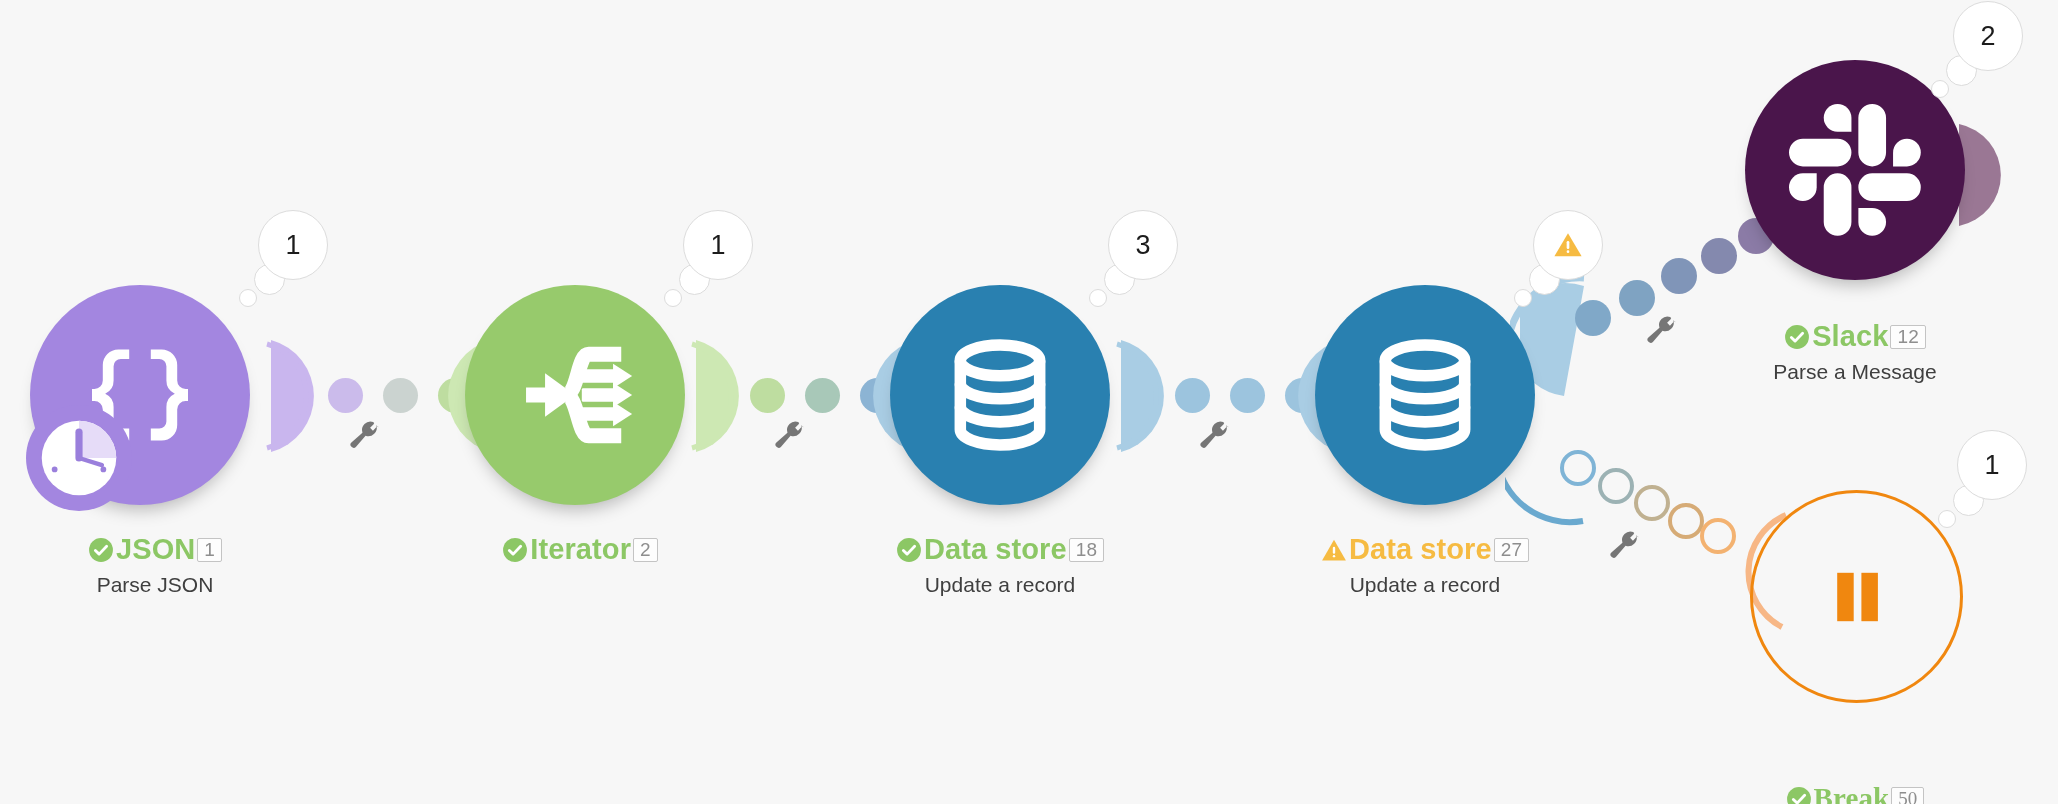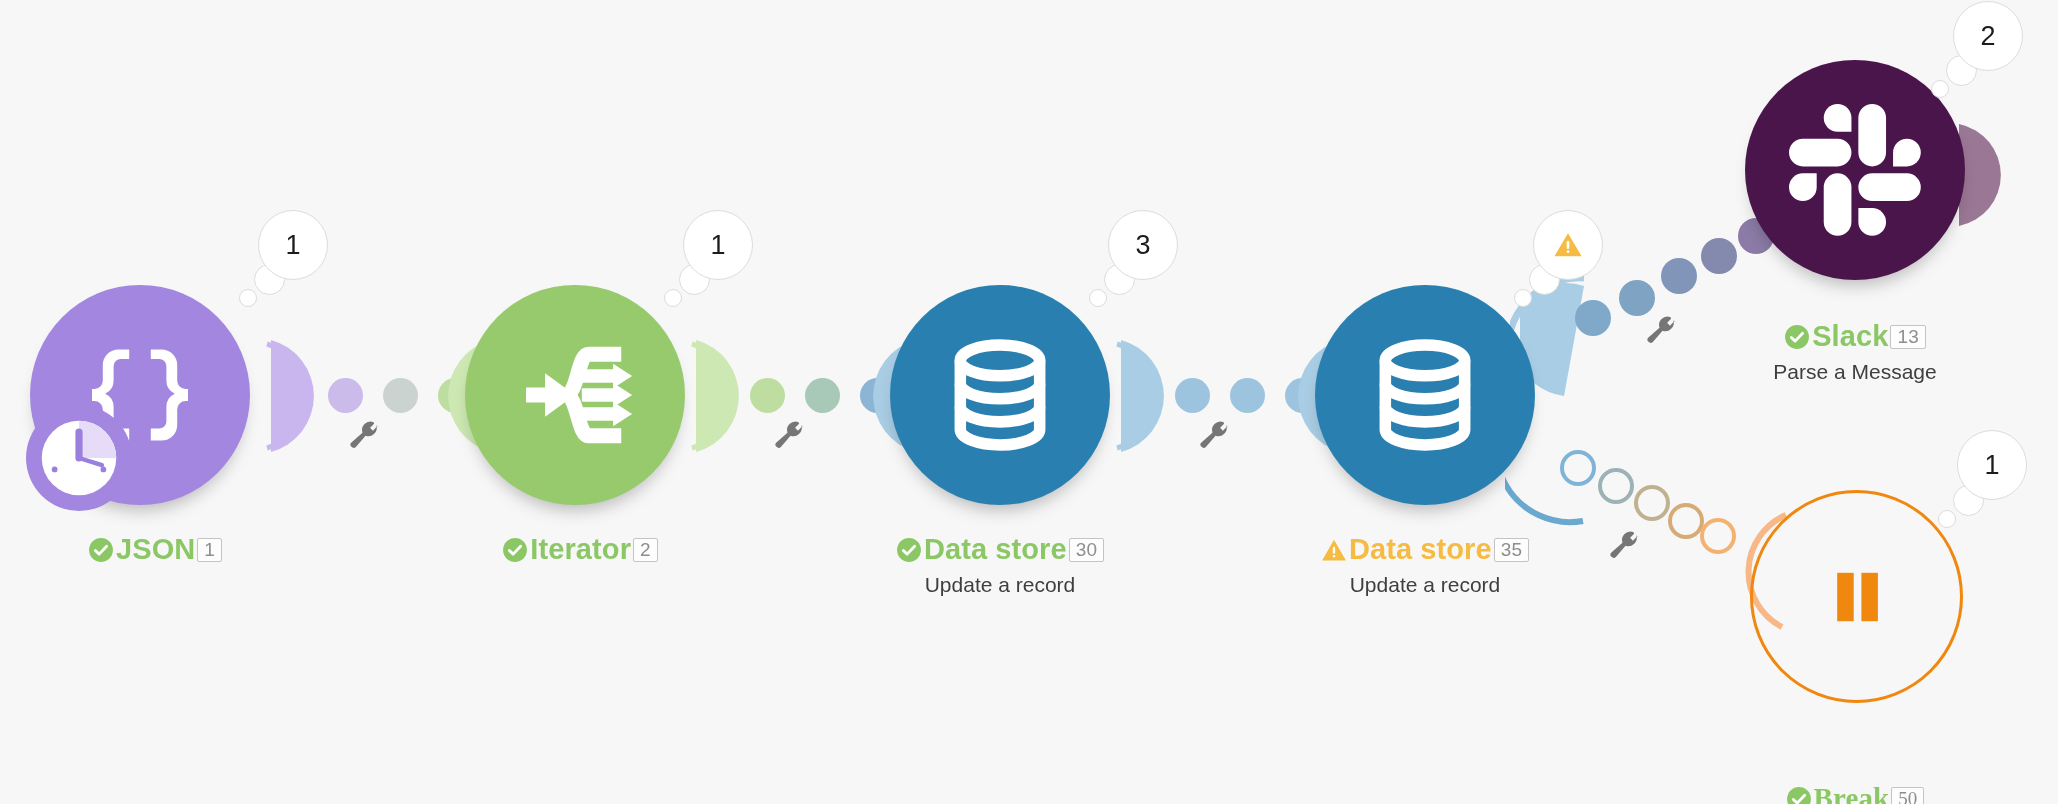--- a/index.html
+++ b/index.html
@@ -191,20 +191,21 @@
     </div>
     <div class="label" style="left:0px;top:533px;width:310px;">
       <div class="line1">
         <svg class="state-ico" viewBox="0 0 24 24">
           <circle cx="12" cy="12" r="11" fill="#8cc765"></circle>
           <path d="M6.8 12.4 L10.3 15.8 L17.2 8.6" fill="none" stroke="#ffffff" stroke-width="2.6" stroke-linecap="round" stroke-linejoin="round"></path>
         </svg>
         <span class="name">JSON</span>
         <span class="badge">1</span>
       </div>
+      <div class="line2">Parse JSON</div>
     </div>
   </div>
 
   <div class="node" style="left:0px;top:0px;">
     <div class="disc" style="left:465px;top:285px;width:220px;height:220px;background:#97ca6c;">
       <svg width="136" height="136" viewBox="0 0 100 100">
         <path fill="none" stroke="#ffffff" stroke-width="11" d="M14 50 H33 M43 50 C52 50 52 20 60 20 H84 M43 50 C52 50 52 80 60 80 H84"></path>
         <path fill="#ffffff" d="M28 34 L50 50 L28 66 Z"></path>
         <g fill="#ffffff">
           <rect x="55" y="31" width="26" height="10" rx="1"></rect>
@@ -250,21 +251,21 @@
       <div class="bub" style="left:1104px;top:264px;width:31px;height:31px;"></div>
       <div class="bub big" style="left:1108px;top:210px;width:70px;height:70px;">3</div>
     </div>
     <div class="label" style="left:845px;top:533px;width:310px;">
       <div class="line1">
         <svg class="state-ico" viewBox="0 0 24 24">
           <circle cx="12" cy="12" r="11" fill="#8cc765"></circle>
           <path d="M6.8 12.4 L10.3 15.8 L17.2 8.6" fill="none" stroke="#ffffff" stroke-width="2.6" stroke-linecap="round" stroke-linejoin="round"></path>
         </svg>
         <span class="name">Data store</span>
-        <span class="badge">30</span>
+        <span class="badge">18</span>
       </div>
       <div class="line2">Update a record</div>
     </div>
   </div>
 
   <div class="node" style="left:0px;top:0px;">
     <div class="disc" style="left:1315px;top:285px;width:220px;height:220px;background:#2980b0;">
       <svg width="128" height="128" viewBox="0 0 100 100">
         <g fill="none" stroke="#ffffff" stroke-width="9">
           <ellipse cx="50" cy="23" rx="31" ry="12"></ellipse>
@@ -286,21 +287,21 @@
       </div>
     </div>
     <div class="label warn" style="left:1270px;top:533px;width:310px;">
       <div class="line1">
         <svg class="state-ico" viewBox="0 0 24 24">
           <path d="M12 2.6 L23 21.6 H1 Z" fill="#f6bb42"></path>
           <rect x="10.9" y="9" width="2.2" height="6.4" rx="1.1" fill="#ffffff"></rect>
           <rect x="10.9" y="16.6" width="2.2" height="2.2" rx="1.1" fill="#ffffff"></rect>
         </svg>
         <span class="name">Data store</span>
-        <span class="badge">35</span>
+        <span class="badge">27</span>
       </div>
       <div class="line2">Update a record</div>
     </div>
   </div>
 
   <div class="node" style="left:0px;top:0px;">
     <div class="disc" style="left:1745px;top:60px;width:220px;height:220px;background:#4a154b;">
       <svg width="132" height="132" viewBox="0 0 122 122">
         <g fill="#ffffff">
           <path d="M25.6 76.9a12.8 12.8 0 1 1-12.8-12.8h12.8z"></path>
@@ -319,21 +320,21 @@
       <div class="bub" style="left:1946px;top:55px;width:31px;height:31px;"></div>
       <div class="bub big" style="left:1953px;top:1px;width:70px;height:70px;">2</div>
     </div>
     <div class="label" style="left:1700px;top:320px;width:310px;">
       <div class="line1">
         <svg class="state-ico" viewBox="0 0 24 24">
           <circle cx="12" cy="12" r="11" fill="#8cc765"></circle>
           <path d="M6.8 12.4 L10.3 15.8 L17.2 8.6" fill="none" stroke="#ffffff" stroke-width="2.6" stroke-linecap="round" stroke-linejoin="round"></path>
         </svg>
         <span class="name">Slack</span>
-        <span class="badge">13</span>
+        <span class="badge">12</span>
       </div>
       <div class="line2">Parse a Message</div>
     </div>
   </div>
 
   <div class="node" style="left:0px;top:0px;">
     <div class="disc outline" style="left:1750px;top:490px;width:213px;height:213px;">
       <svg width="66" height="66" viewBox="0 0 60 60">
         <rect x="12" y="8" width="15" height="44" fill="#f0870f"></rect>
         <rect x="34" y="8" width="15" height="44" fill="#f0870f"></rect>

